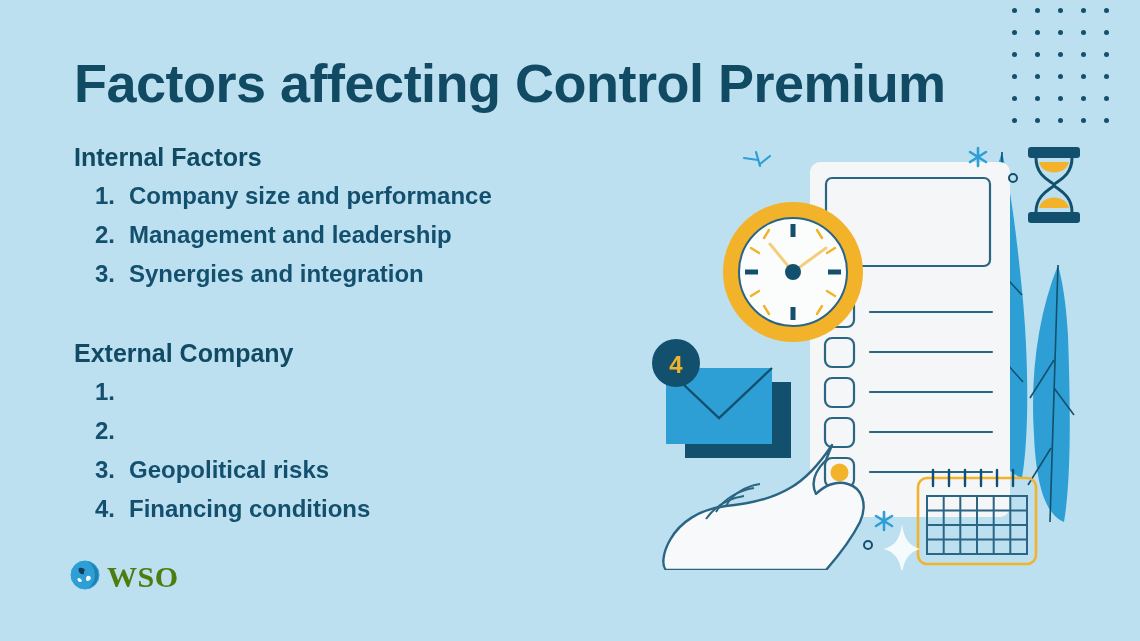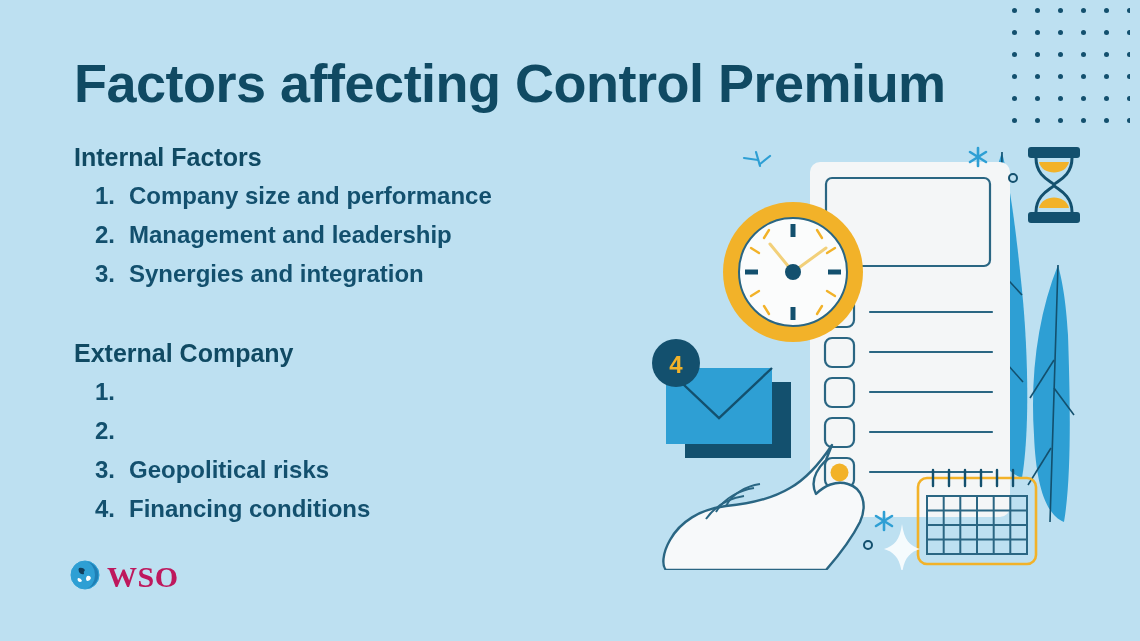--- a/index.html
+++ b/index.html
@@ -12,21 +12,20 @@
     overflow: hidden;
     font-family: "Liberation Sans", sans-serif;
     background: #bde0f1;
   }
   #slide {
     position: relative;
     width: 1112px;
     height: 641px;
     background: #bde0f1;
     overflow: hidden;
-    padding-left: 18px;
   }
 
   
   #dot-grid {
     position: absolute;
     left: 1012px;
     top: 8px;
     width: 128px;
     height: 125px;
   }
@@ -94,21 +93,21 @@
     left: 70px;
     top: 560px;
     display: flex;
     align-items: center;
     gap: 7px;
   }
   #wso-wordmark {
     font-family: "Liberation Serif", serif;
     font-size: 30px;
     font-weight: bold;
-    color: #be185d;
+    color: #4d7c0f;
     letter-spacing: 0.5px;
     line-height: 1;
   }
 
   
   #illustration {
     position: absolute;
     left: 630px;
     top: 130px;
     width: 510px;

